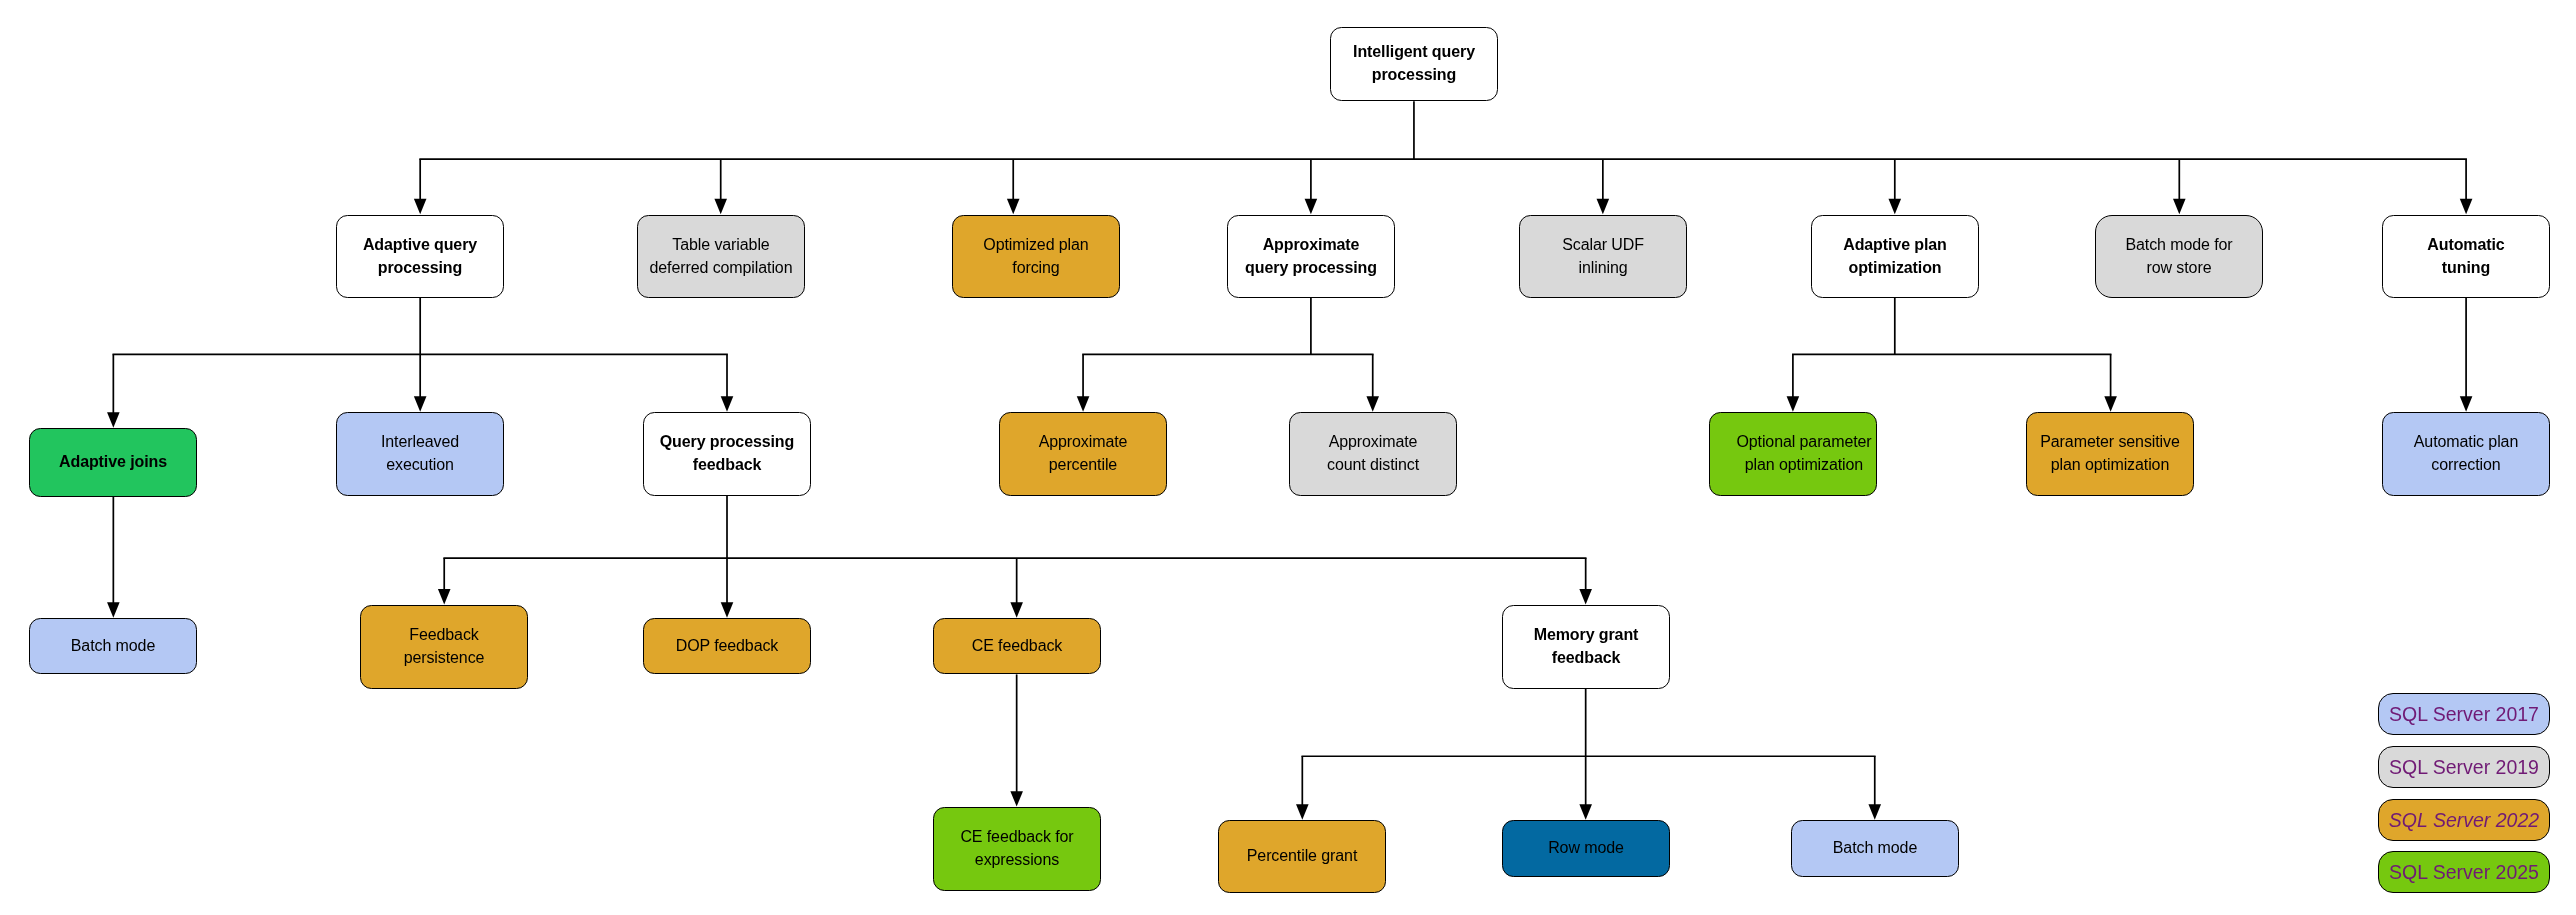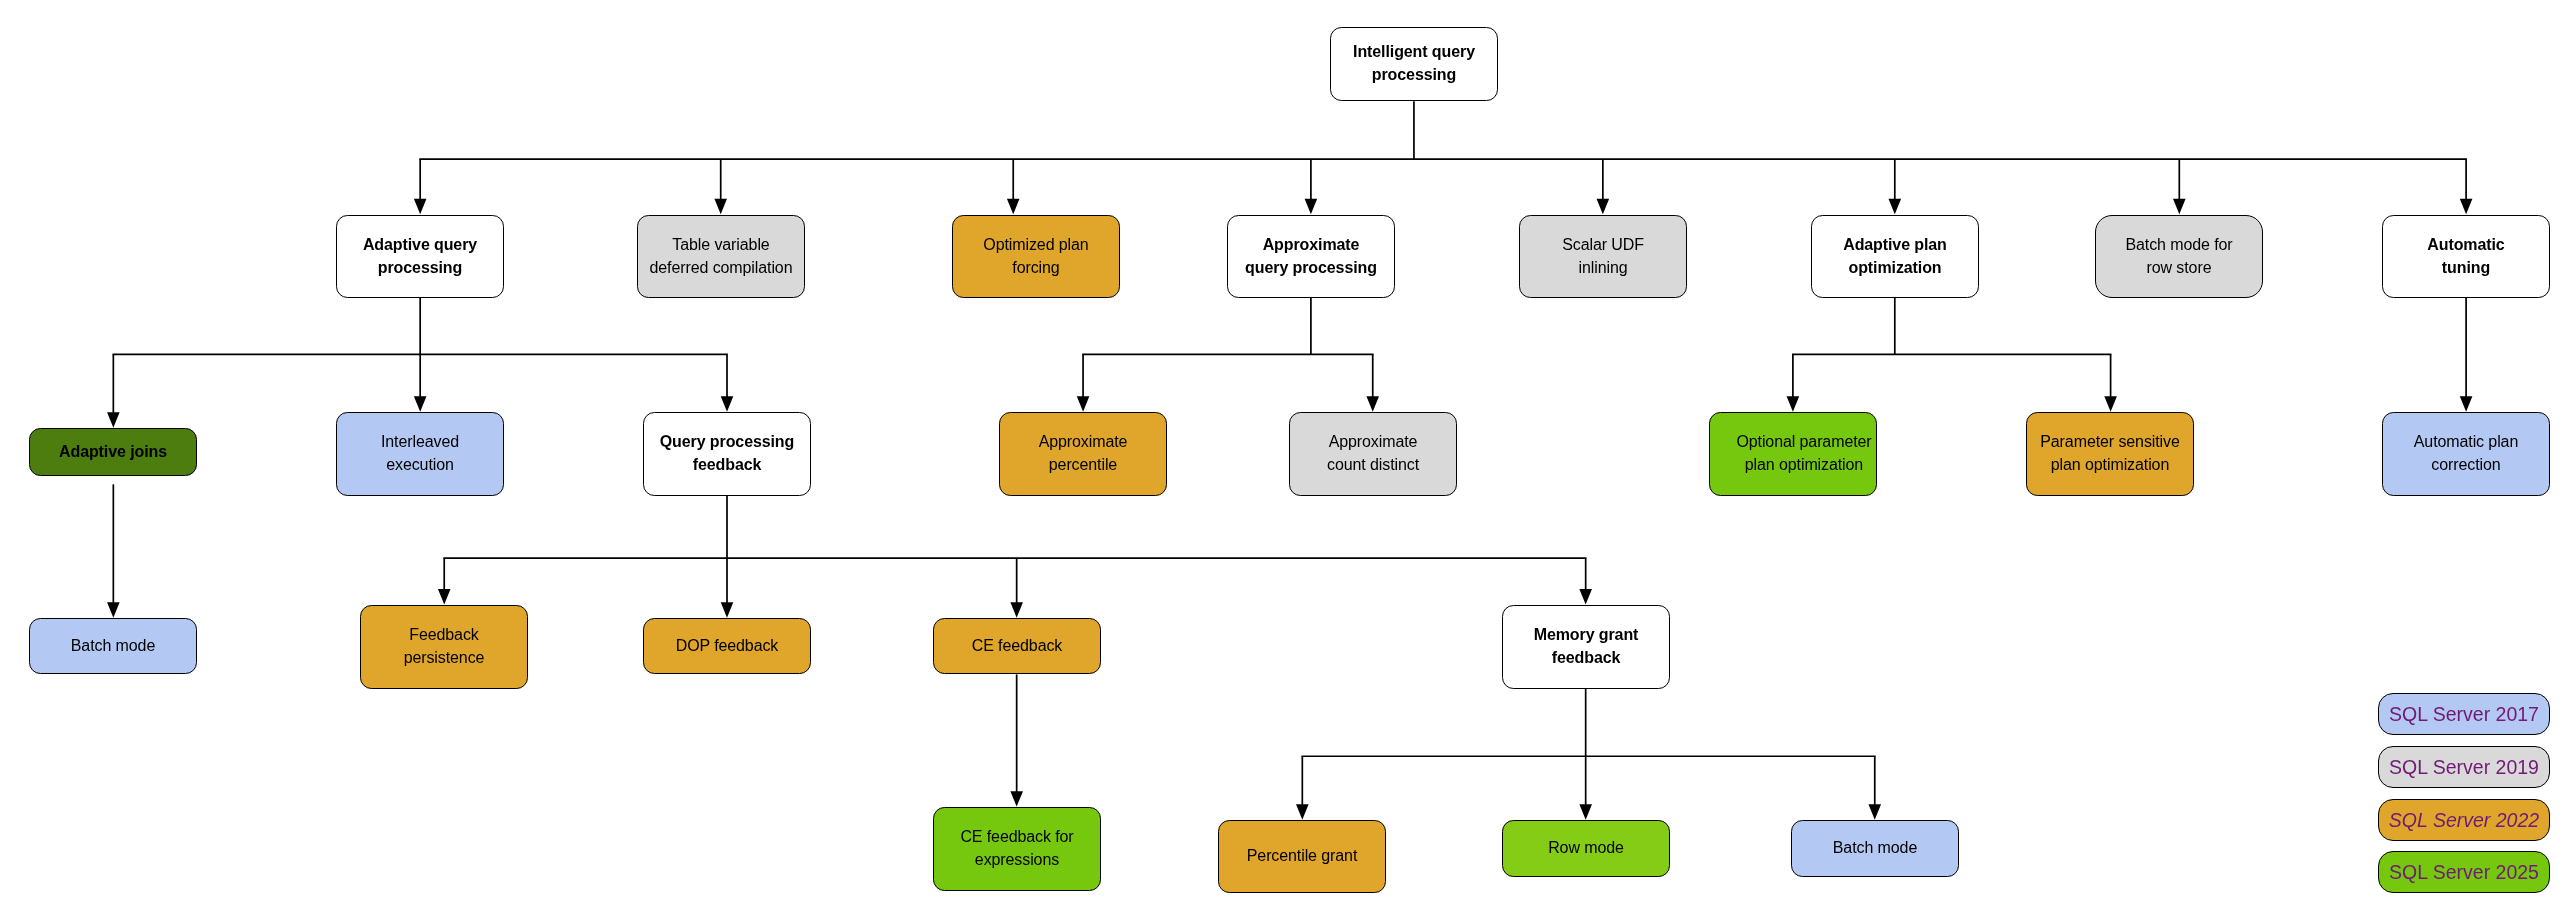--- a/index.html
+++ b/index.html
@@ -150,21 +150,21 @@
 optimization</span>
     </div>
     <div class="node" style="left: 2095px; top: 215px; width: 168px; height: 83px; background: rgb(217, 217, 217); border-radius: 17px;">
       <span class="lbl">Batch mode for
 row store</span>
     </div>
     <div class="node emph" style="left: 2382px; top: 215px; width: 168px; height: 83px; background: rgb(255, 255, 255);">
       <span class="lbl">Automatic
 tuning</span>
     </div>
-    <div class="node emph" style="left: 29px; top: 428px; width: 168px; height: 48px; background: #4d7c0f;">
+    <div class="node emph" style="left: 29px; top: 428px; width: 168px; height: 69px; background: #22c55e;">
       <span class="lbl">Adaptive joins</span>
     </div>
     <div class="node" style="left: 336px; top: 412px; width: 168px; height: 84px; background: rgb(180, 200, 244);">
       <span class="lbl">Interleaved
 execution</span>
     </div>
     <div class="node emph" style="left: 643px; top: 412px; width: 168px; height: 84px; background: rgb(255, 255, 255);">
       <span class="lbl">Query processing
 feedback</span>
     </div>
@@ -205,21 +205,21 @@
       <span class="lbl">Memory grant
 feedback</span>
     </div>
     <div class="node" style="left: 933px; top: 807px; width: 168px; height: 84px; background: rgb(118, 200, 15);">
       <span class="lbl">CE feedback for
 expressions</span>
     </div>
     <div class="node" style="left: 1218px; top: 820px; width: 168px; height: 73px; background: rgb(223, 166, 43);">
       <span class="lbl">Percentile grant</span>
     </div>
-    <div class="node" style="left: 1502px; top: 820px; width: 168px; height: 57px; background: #84cc16; align-items: center;">
+    <div class="node" style="left: 1502px; top: 820px; width: 168px; height: 57px; background: #0369a1; align-items: center;">
       <span class="lbl">Row mode</span>
     </div>
     <div class="node" style="left: 1791px; top: 820px; width: 168px; height: 57px; background: rgb(180, 200, 244);">
       <span class="lbl">Batch mode</span>
     </div>
     <div class="legend-pill" style="left: 2378px; top: 693px; width: 172px; height: 42px; background: rgb(180, 200, 244);">
       <span class="lbl">SQL Server 2017</span>
     </div>
     <div class="legend-pill" style="left: 2378px; top: 746px; width: 172px; height: 42px; background: rgb(217, 217, 217);">
       <span class="lbl">SQL Server 2019</span>

